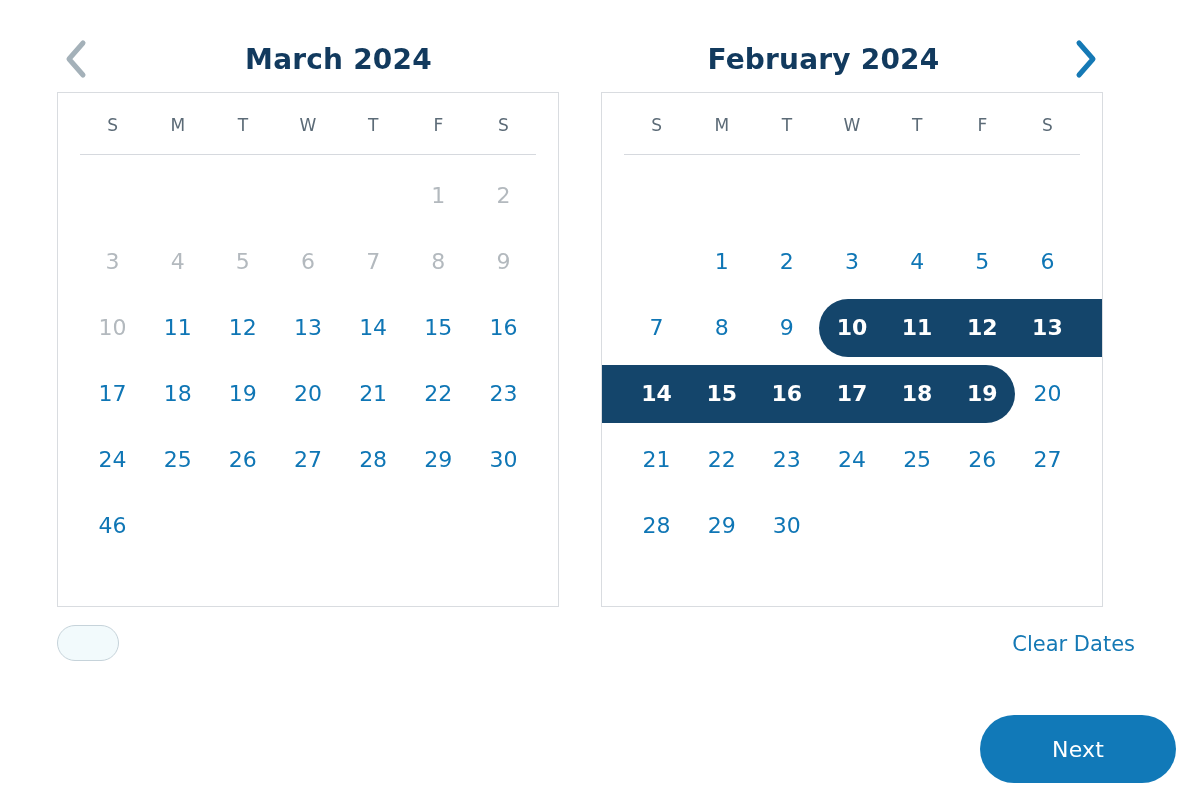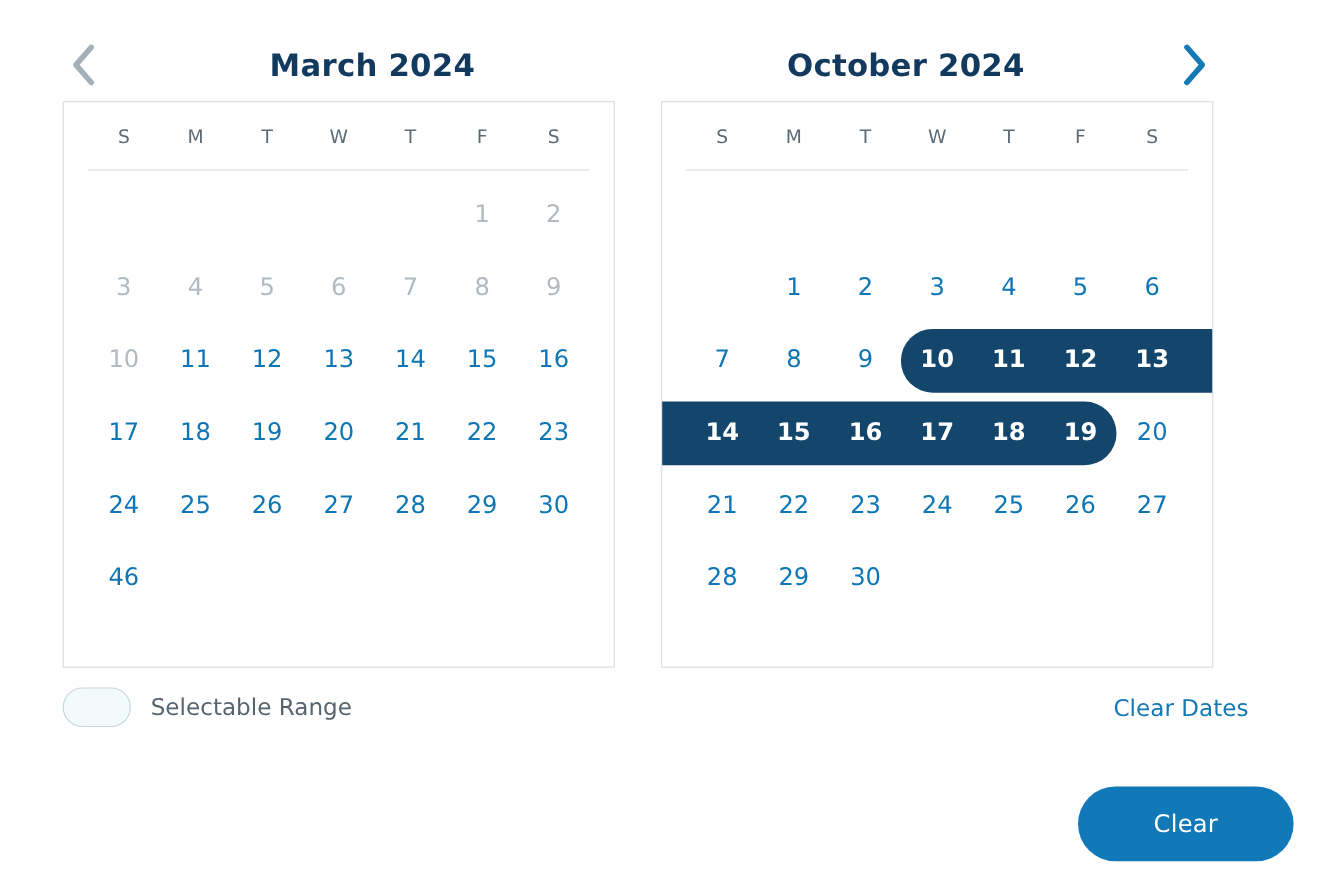--- a/index.html
+++ b/index.html
@@ -202,21 +202,21 @@
   <div class="months-header">
 
     <button class="nav-arrow" aria-label="Previous month">
       <svg width="26" height="40" viewBox="0 0 26 40" fill="none" aria-hidden="true">
         <path d="M20 4 L6 20 L20 36" stroke="#a4b1b9" stroke-width="5" stroke-linecap="round" stroke-linejoin="round"></path>
       </svg>
     </button>
 
     <div class="month-title">March 2024</div>
 
-    <div class="month-title">October 2024</div>
+    <div class="month-title">February 2024</div>
 
     <button class="nav-arrow" aria-label="Next month">
       <svg width="26" height="40" viewBox="0 0 26 40" fill="none" aria-hidden="true">
         <path d="M6 4 L20 20 L6 36" stroke="#1579b5" stroke-width="5" stroke-linecap="round" stroke-linejoin="round"></path>
       </svg>
     </button>
   </div>
 
   <div class="cal-card left">
     <div class="weekday-row">
@@ -354,20 +354,19 @@
           <div class="day empty"></div>
           <div class="day empty"></div>
           <div class="day empty"></div>
         </div>
       </div>
   </div>
 
   <div class="footer">
     <div class="toggle-wrap">
       <div class="toggle"></div>
-      <div class="toggle-label">Selectable Range</div>
     </div>
     <button class="clear-dates">Clear Dates</button>
   </div>
 
-  <button class="next-button">Clear</button>
+  <button class="next-button">Next</button>
 
 </div>
 
 </body></html>

